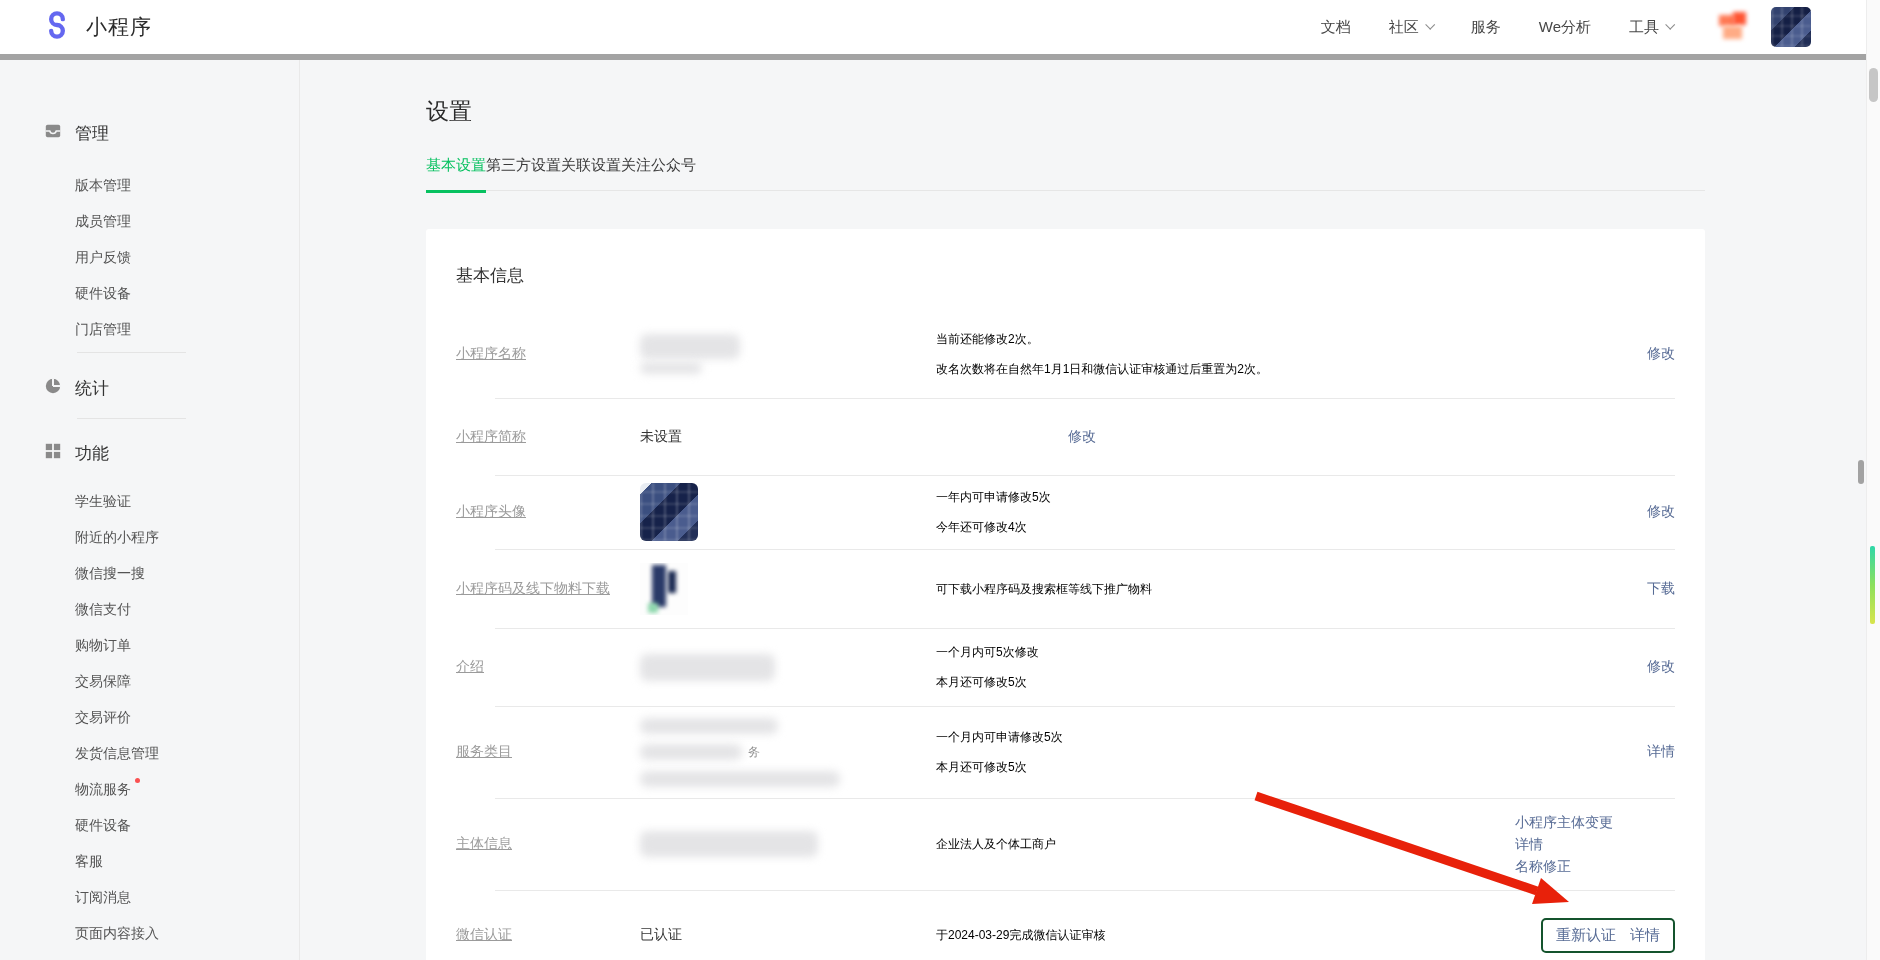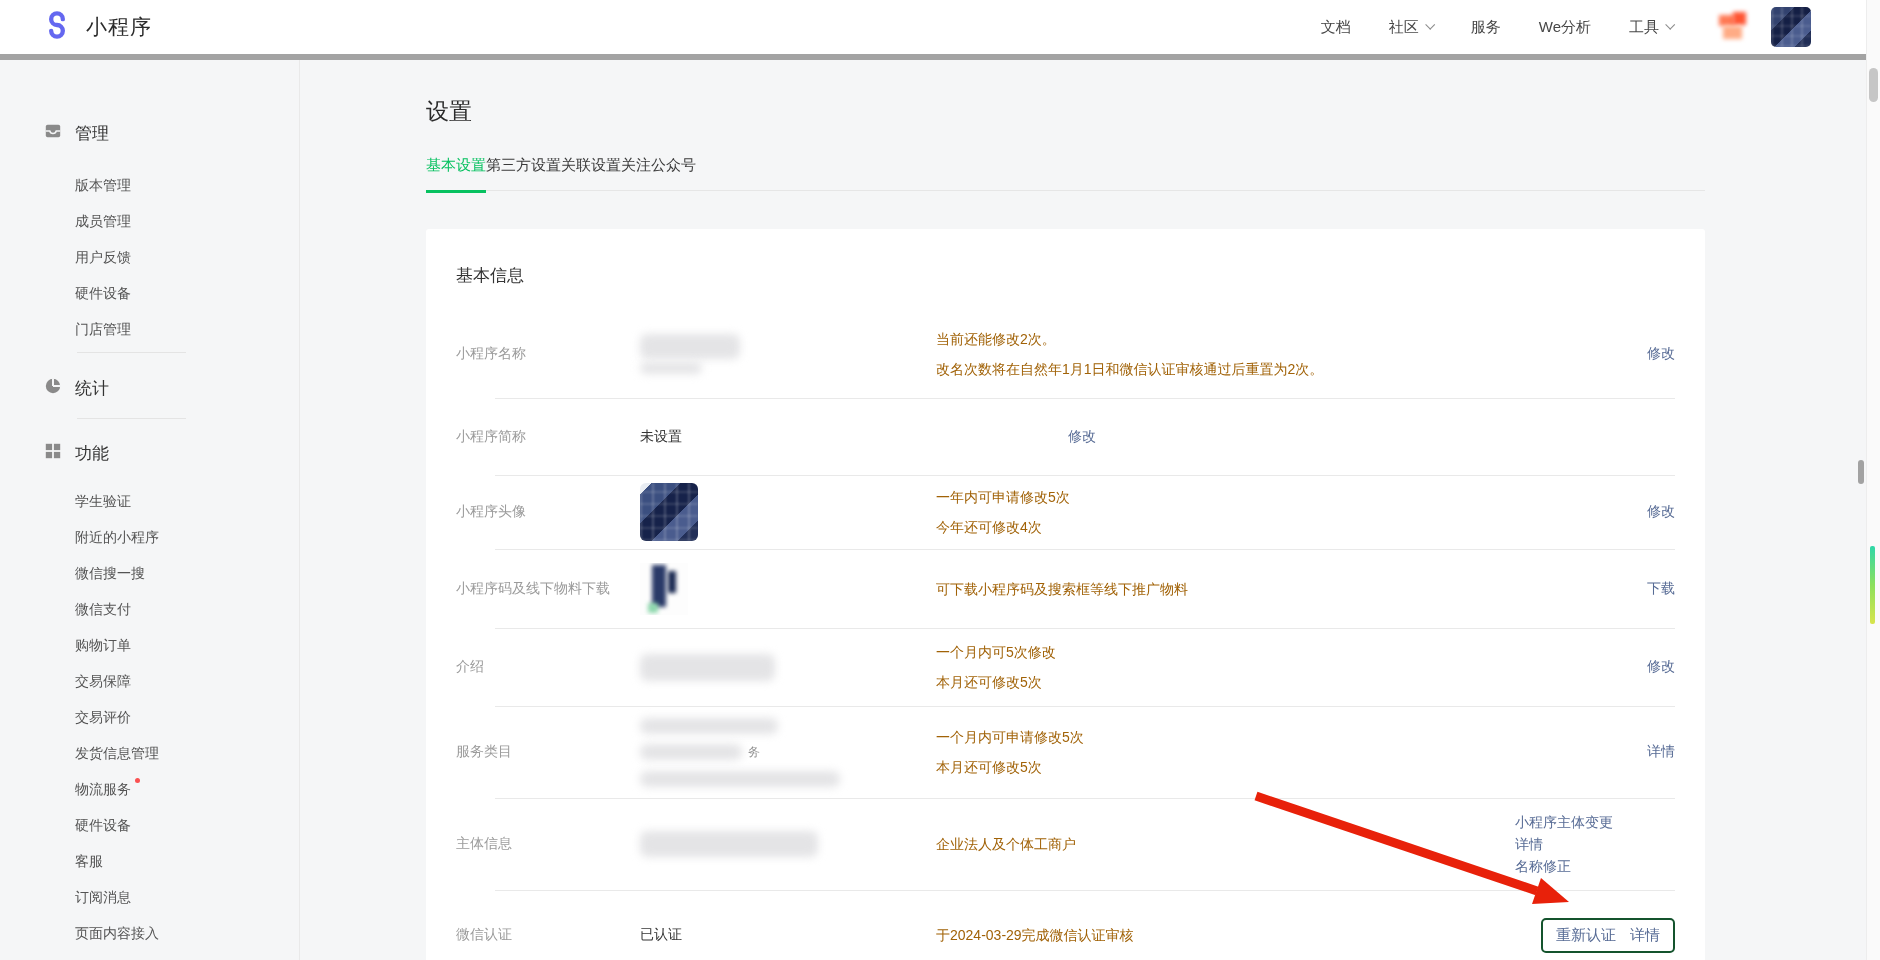--- a/index.html
+++ b/index.html
@@ -52,23 +52,23 @@
   .tabs-underline { position:absolute; left:426px; top:190px; width:1279px; height:1px; background:#e6e6e6; }
 
   .card { position:absolute; left:426px; top:229px; width:1279px; height:780px; background:#fff;
           border-radius:3px; padding:38px 30px 0 30px; }
   .card-title { font-size:17px; color:#353535; line-height:18px; margin-bottom:25px; }
 
   .row { position:relative; display:flex; align-items:center; }
   .row + .row::before { content:""; position:absolute; left:39px; right:0; top:0; height:1px; background:#e9e9e9; }
   .h88{min-height:88px} .h77{min-height:77px} .h74{min-height:74px} .h79{min-height:79px}
   .h78{min-height:78px} .h92{min-height:92px} .h90{min-height:90px}
-  .r-label { width:184px; flex-shrink:0; font-size:14px; color:#9b9b9b; }
+  .r-label { width:184px; flex-shrink:0; font-size:14px; color:#9b9b9b;text-decoration:underline; }
   .r-value { width:296px; flex-shrink:0; font-size:14px; color:#353535; }
-  .r-hint  { flex:1; font-size:14px; color:#a16207; line-height:30px; }
+  .r-hint  { flex:1; font-size:12px; color:#000000; line-height:30px; }
   .r-action { flex-shrink:0; min-width:160px; text-align:right; font-size:14px; }
   .link { color:#576b95; cursor:pointer; text-decoration:none; }
   .r-action.stack { display:flex; flex-direction:column; align-items:flex-start; gap:8px; line-height:14px; }
 
   
   .blob { background:#e4e4e6; border-radius:7px; filter:blur(4px); }
   .cat-line { display:flex; align-items:center; gap:6px; margin-top:10px; }
   .cat-line:first-child { margin-top:0; }
   .frag { font-size:12px; color:#8f8f8f; filter:none; }
   .avatar-box { width:58px; height:58px; border-radius:6px; overflow:hidden; position:relative;

